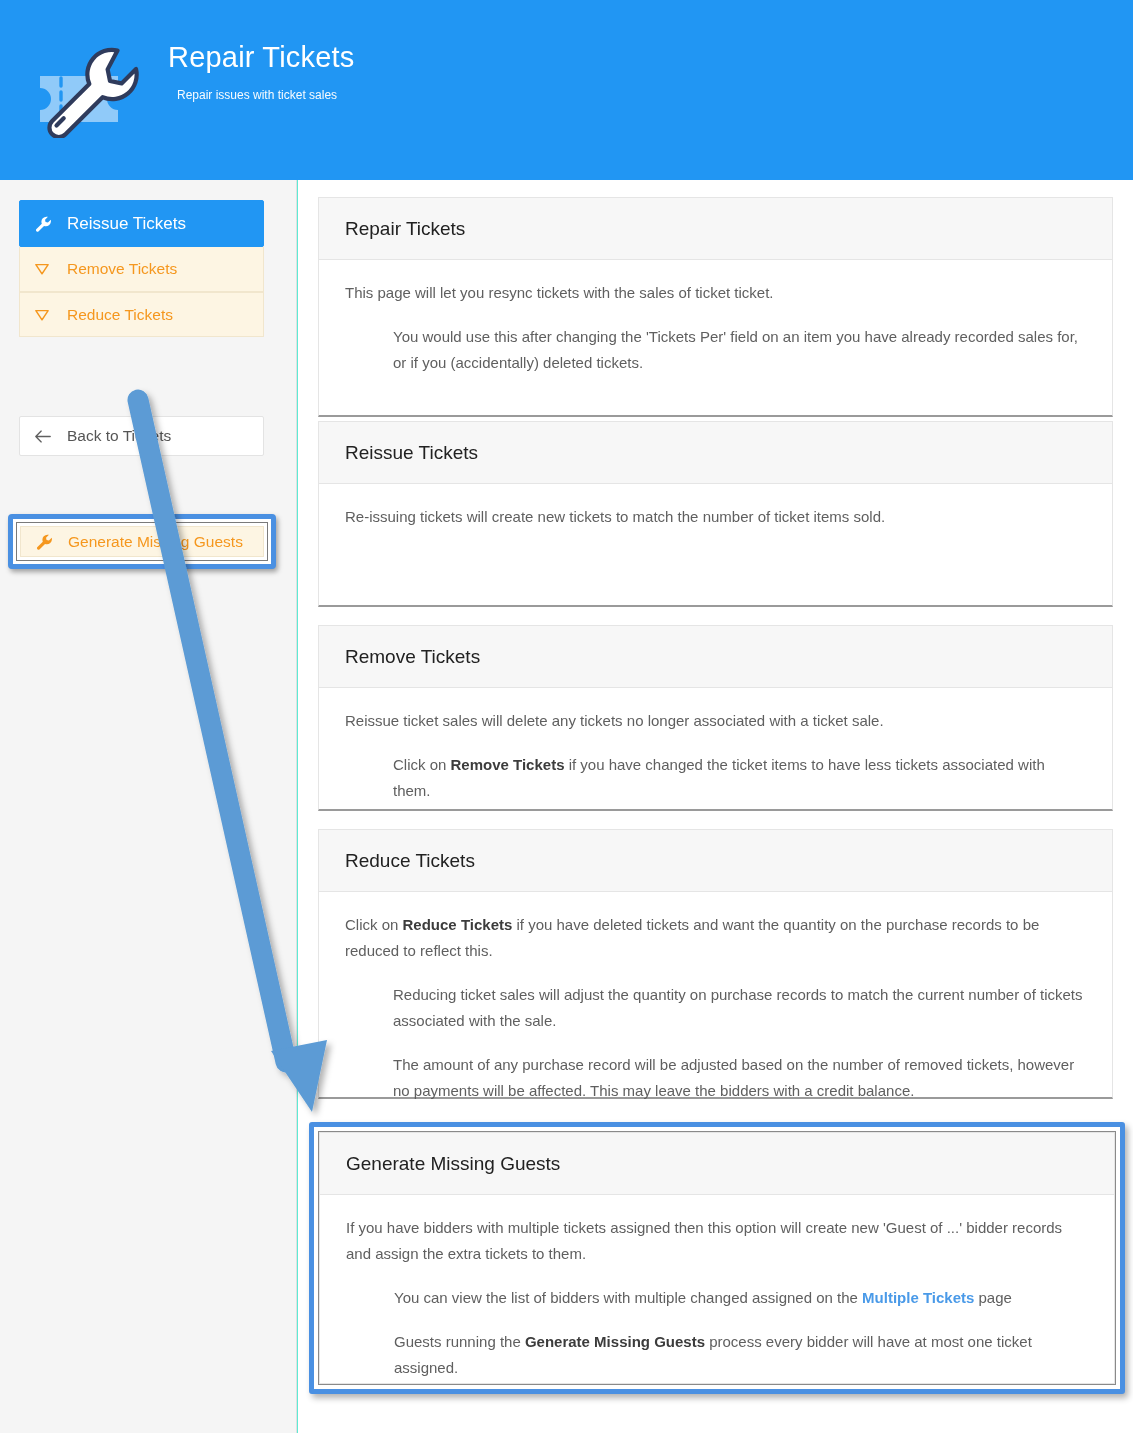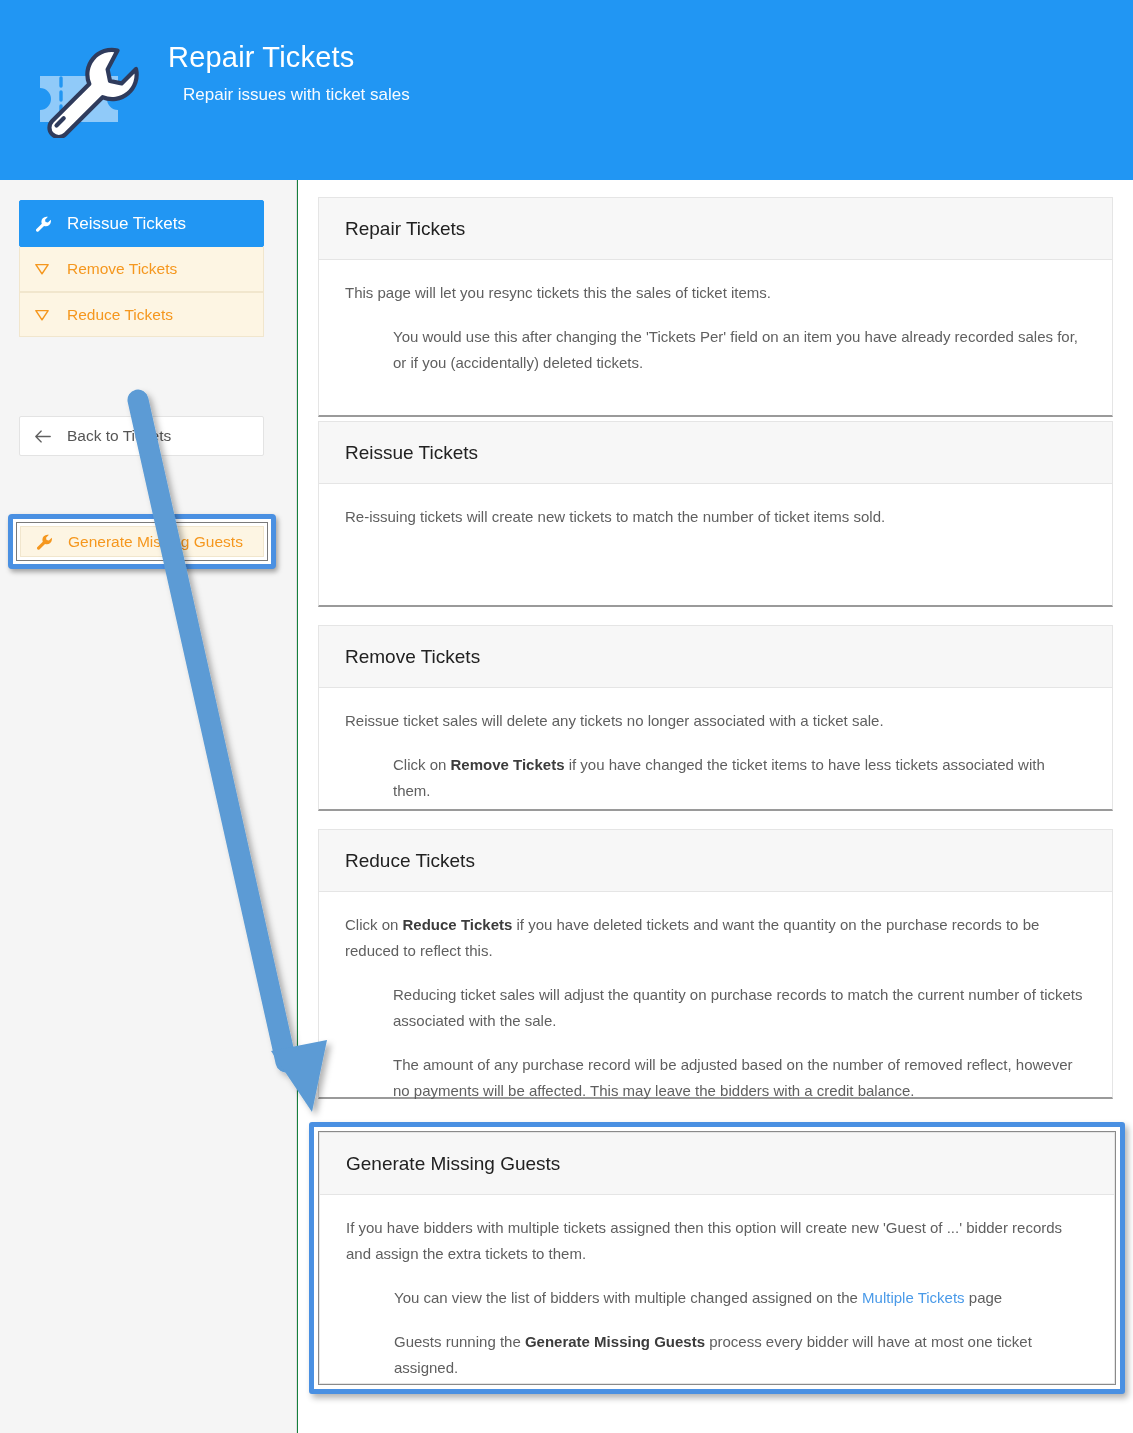--- a/index.html
+++ b/index.html
@@ -4,41 +4,41 @@
 <style>
   * { box-sizing: border-box; }
   html, body {
     margin: 0; padding: 0;
     width: 1133px; height: 1433px;
     background: #ffffff;
     font-family: "Liberation Sans", sans-serif;
     overflow: hidden;
   }
 
-  .page { position: relative; width: 1133px; height: 1433px; background: #15803d; }
+  .page { position: relative; width: 1133px; height: 1433px; background: #5eead4; }
 
   
   .app-header {
     position: absolute; left: 0; top: 0;
     width: 1133px; height: 180px;
     background: #2196f3;
     display: flex; align-items: flex-start;
   }
   .header-icon {
     position: absolute; left: 24px; top: 38px;
     width: 116px; height: 100px;
   }
   .header-text { position: absolute; left: 168px; top: 38px; }
   .header-title {
     color: #ffffff; font-size: 29px; font-weight: 400;
     letter-spacing: .2px; line-height: 38px; margin: 0;
   }
   .header-subtitle {
-    color: #ffffff; font-size: 17px; font-weight: 400;
-    line-height: 22px; margin: 8px 0 0 15px; opacity: .97;
+    color: #ffffff; font-size: 12px; font-weight: 400;
+    line-height: 22px; margin: 8px 0 0 9px; opacity: .97;
   }
 
   
   .sidebar {
     position: absolute; left: 0; top: 180px;
     width: 297px; height: 1253px;
     background: #f5f5f5;
     border-right: 1px solid #e0e0e0;
   }
   .menu { position: absolute; left: 19px; top: 20px; width: 245px; }
@@ -128,21 +128,21 @@
     line-height: 22px;
   }
   .panel-body { padding: 20px 26px 28px 26px; }
   .panel-body p {
     margin: 0 0 8px 0;
     font-size: 15px; line-height: 26px; color: #5f5f5f;
   }
   .panel-body p:last-child { margin-bottom: 0; }
   .panel-body p + p { margin-top: 18px; margin-left: 48px; }
   .panel-body b { color: #3c3c3c; font-weight: bold; }
-  .panel-body a { color: #4a9ae8; text-decoration: none; }
+  .panel-body a { color: #4a9ae8; text-decoration: none; font-weight: bold; }
 
   .p-repair   { top: 17px;   height: 220px; }
   .p-reissue  { top: 241px;  height: 186px; }
   .p-remove   { top: 445px;  height: 186px; }
   .p-reduce   { top: 649px;  height: 270px; }
   .p-generate { top: 0; left: 0; width: 100%; height: 100%; border-bottom: 1px solid #e5e5e5; }
 
   
   .hl-box-panel {
     position: absolute; left: 309px; top: 1122px;
@@ -254,21 +254,21 @@
     </div>
   </div>
 
   <div class="content">
 
     <div class="panel p-repair">
       <div class="panel-head">
         <h2 class="panel-title">Repair Tickets</h2>
       </div>
       <div class="panel-body">
-        <p>This page will let you resync tickets this the sales of ticket items.</p>
+        <p>This page will let you resync tickets with the sales of ticket ticket.</p>
         <p>You would use this after changing the 'Tickets Per' field on an item you have already recorded sales for, or if you (accidentally) deleted tickets.</p>
       </div>
     </div>
 
     <div class="panel p-reissue">
       <div class="panel-head">
         <h2 class="panel-title">Reissue Tickets</h2>
       </div>
       <div class="panel-body">
         <p>Re-issuing tickets will create new tickets to match the number of ticket items sold.</p>
@@ -285,21 +285,21 @@
       </div>
     </div>
 
     <div class="panel p-reduce">
       <div class="panel-head">
         <h2 class="panel-title">Reduce Tickets</h2>
       </div>
       <div class="panel-body">
         <p><span>Click on </span><b>Reduce Tickets</b><span> if you have deleted tickets and want the quantity on the purchase records to be reduced to reflect this.</span></p>
         <p>Reducing ticket sales will adjust the quantity on purchase records to match the current number of tickets associated with the sale.</p>
-        <p>The amount of any purchase record will be adjusted based on the number of removed reflect, however no payments will be affected. This may leave the bidders with a credit balance.</p>
+        <p>The amount of any purchase record will be adjusted based on the number of removed tickets, however no payments will be affected. This may leave the bidders with a credit balance.</p>
       </div>
     </div>
 
   </div>
 
   <div class="hl-box-panel">
     <div class="inner">
       <div class="panel p-generate">
         <div class="panel-head">
           <h2 class="panel-title">Generate Missing Guests</h2>

